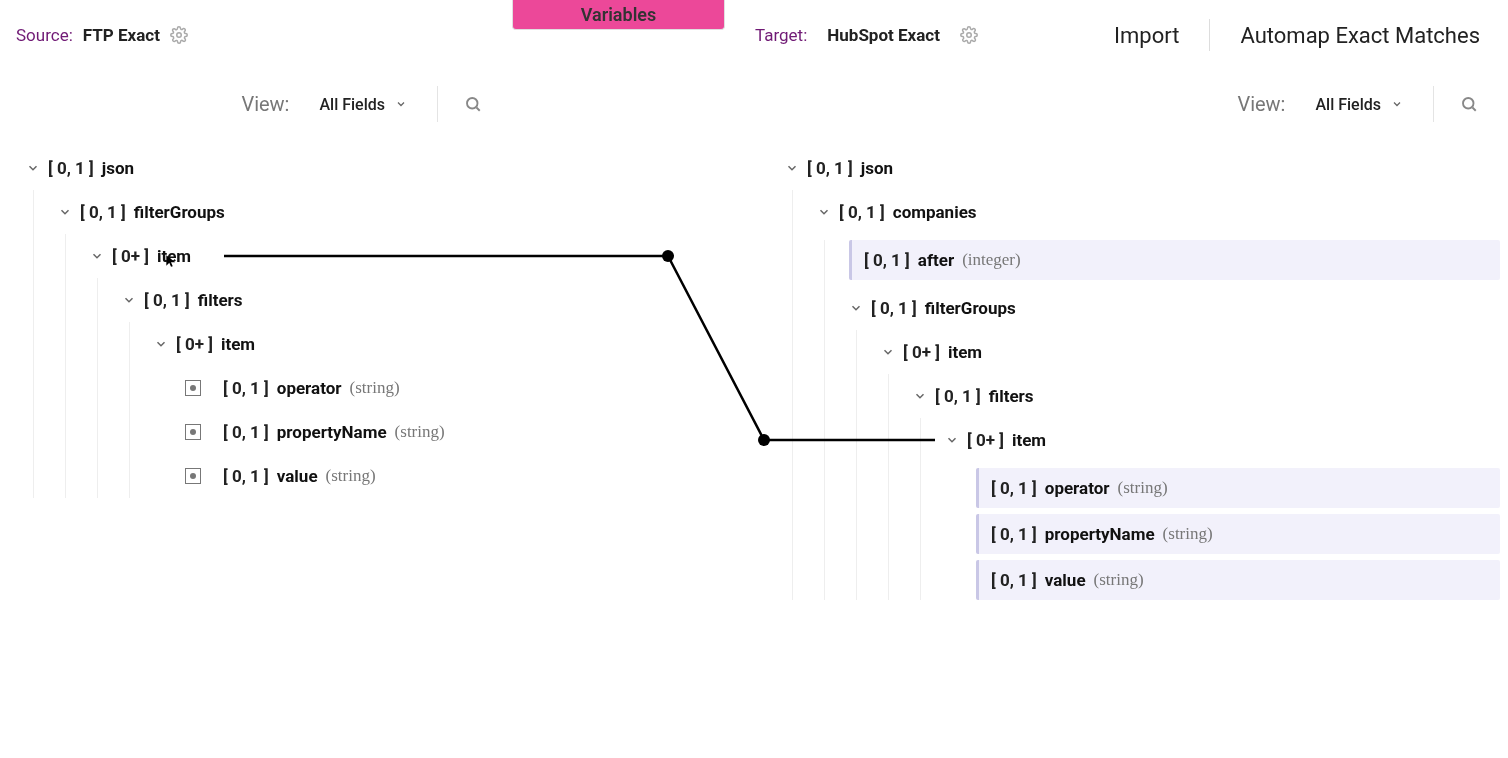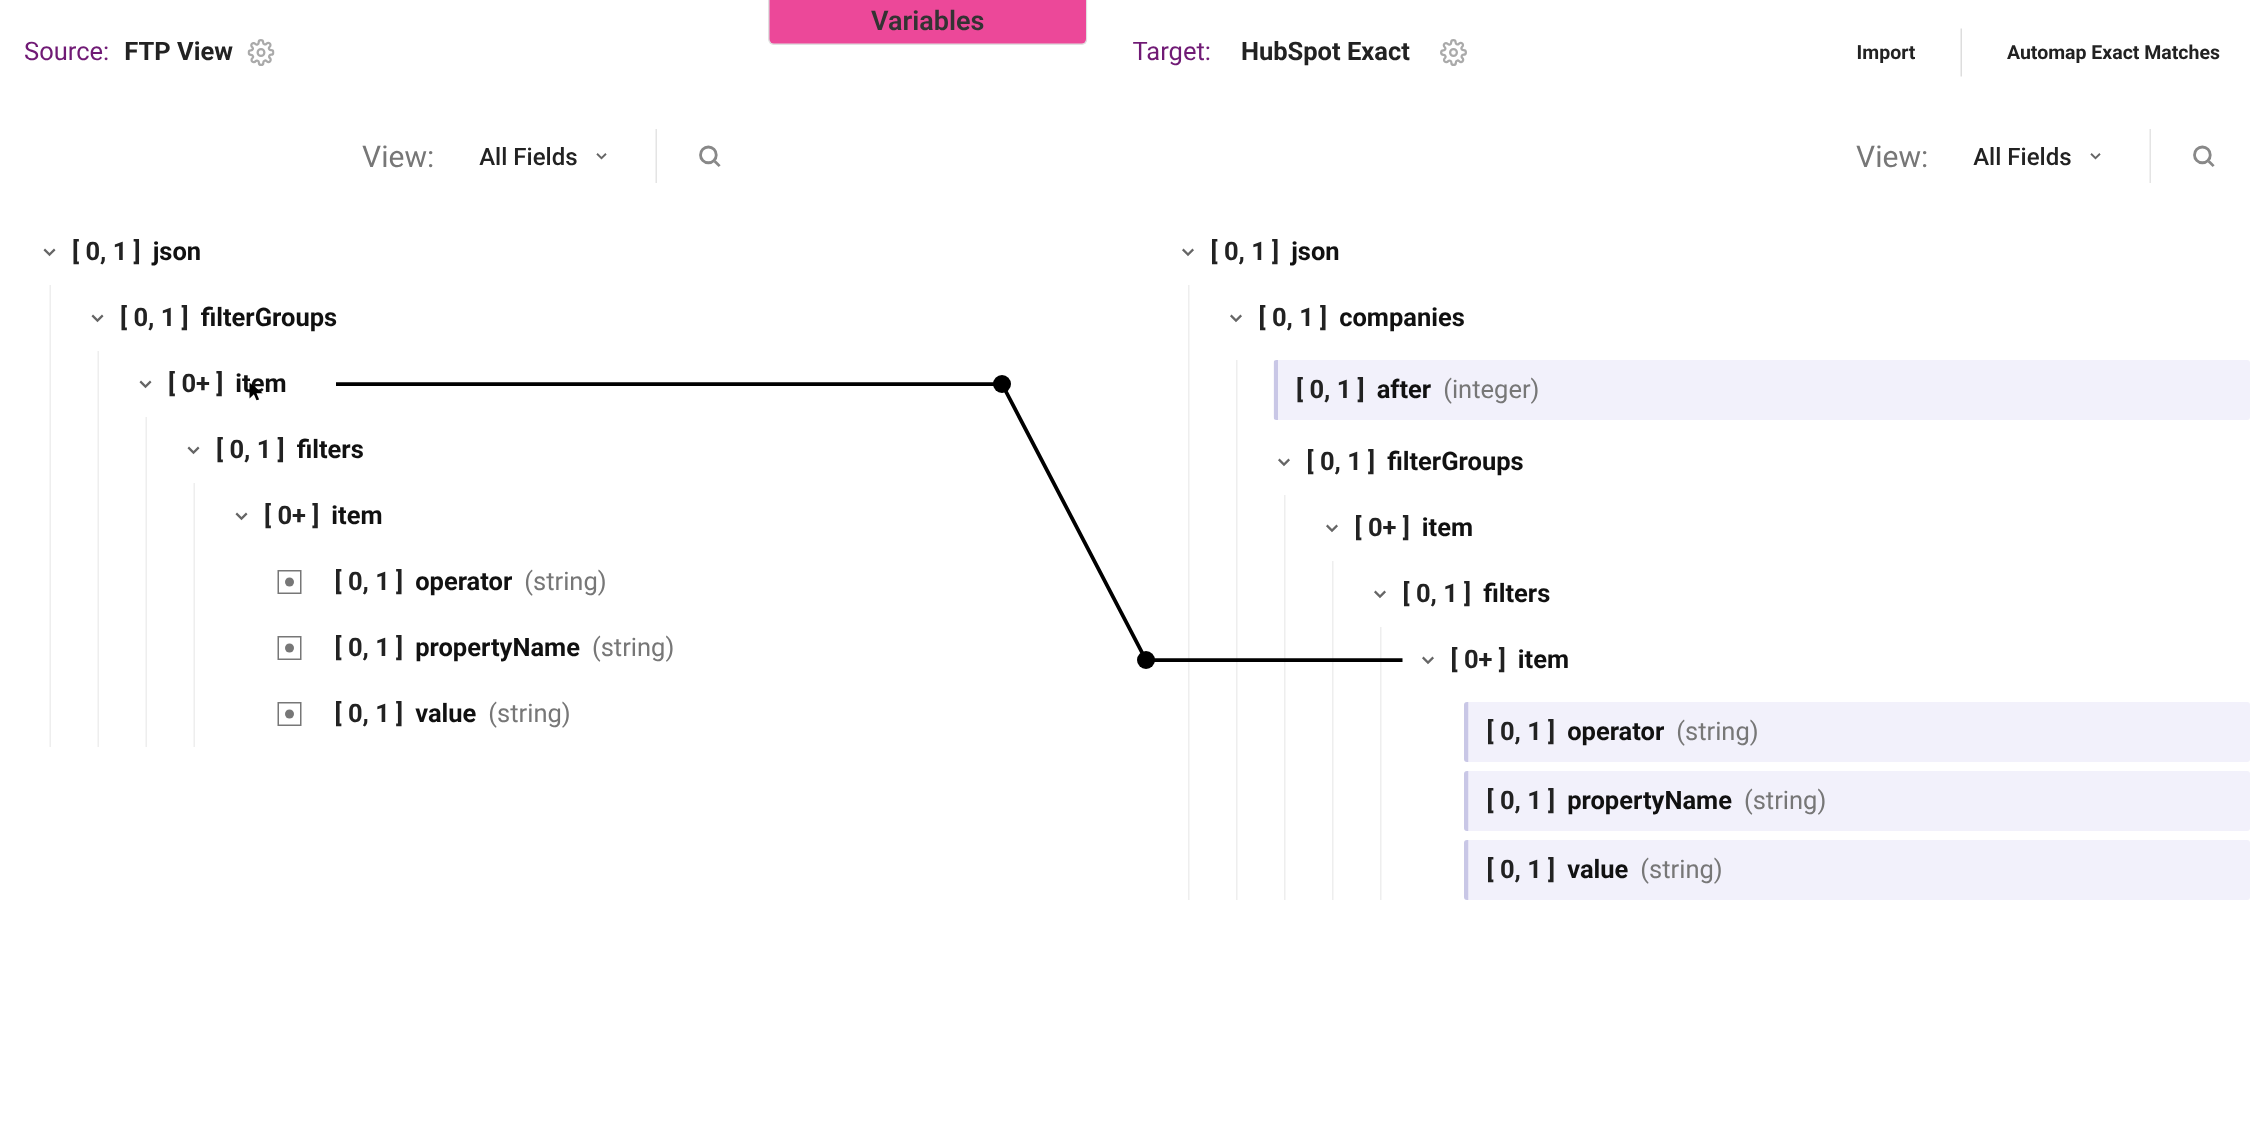--- a/index.html
+++ b/index.html
@@ -45,22 +45,22 @@
     display: flex;
     align-items: center;
     justify-content: flex-start;
     padding: 8px 16px 8px 30px;
     min-height: 54px;
     gap: 10px;
     text-align: right;
   }
   .btns { margin-left: auto; display: flex; align-items: center; }
   .btn-text {
-    font-weight: 700;
-    font-size: 13px;
+    font-weight: 400;
+    font-size: 22px;
     color: #222;
     padding: 6px 12px;
     cursor: pointer;
   }
   .vsep { width: 1px; height: 32px; background: #ddd; margin: 0 18px; }
 
   .toolbar {
     display: flex;
     align-items: center;
     justify-content: flex-end;
@@ -89,21 +89,21 @@
     min-height: 44px;
     font-size: 17px;
     gap: 8px;
     position: relative;
   }
   .caret {
     width: 14px; height: 14px; cursor: pointer; color: #666; flex-shrink: 0;
   }
   .card-prefix { color: #222; font-weight: 700; }
   .card-name { font-weight: 700; color: #111; }
-  .card-type { color: #777; font-weight: 400; }
+  .card-type { color: #777; font-weight: 400; font-family: Liberation Serif, serif; }
   .sq {
     width: 16px; height: 16px; border: 1.5px solid #777;
     display: inline-flex; align-items: center; justify-content: center;
     flex-shrink: 0;
   }
   .sq::after { content: ""; width: 6px; height: 6px; background: #777; border-radius: 50%; }
   .children { padding-left: 24px; border-left: 1px solid #eee; margin-left: 7px; }
   .children.noline { border-left: none; }
 
   .highlight {
@@ -128,21 +128,21 @@
   }
 </style>
 </head>
 <body>
 
 <div class="container">
 
   <div class="pane left">
     <div class="header-row">
       <span class="label-light">Source:</span>
-      <span class="label-bold">FTP View</span>
+      <span class="label-bold">FTP Exact</span>
       <svg class="gear" viewBox="0 0 24 24" fill="none" stroke="currentColor" stroke-width="2">
         <circle cx="12" cy="12" r="3"></circle>
           <path d="M19.4 15a1.6 1.6 0 0 0 .3 1.8l.1.1a2 2 0 1 1-2.8 2.8l-.1-.1a1.6 1.6 0 0 0-1.8-.3 1.6 1.6 0 0 0-1 1.5V21a2 2 0 0 1-4 0v-.1a1.6 1.6 0 0 0-1-1.5 1.6 1.6 0 0 0-1.8.3l-.1.1a2 2 0 1 1-2.8-2.8l.1-.1a1.6 1.6 0 0 0 .3-1.8 1.6 1.6 0 0 0-1.5-1H3a2 2 0 0 1 0-4h.1a1.6 1.6 0 0 0 1.5-1 1.6 1.6 0 0 0-.3-1.8l-.1-.1a2 2 0 1 1 2.8-2.8l.1.1a1.6 1.6 0 0 0 1.8.3h0a1.6 1.6 0 0 0 1-1.5V3a2 2 0 0 1 4 0v.1a1.6 1.6 0 0 0 1 1.5 1.6 1.6 0 0 0 1.8-.3l.1-.1a2 2 0 1 1 2.8 2.8l-.1.1a1.6 1.6 0 0 0-.3 1.8v0a1.6 1.6 0 0 0 1.5 1H21a2 2 0 0 1 0 4h-.1a1.6 1.6 0 0 0-1.5 1z"></path>
       </svg>
     </div>
 
     <div class="toolbar">
       <span class="view-label">View:</span>
       <div class="dropdown">
         <span>All Fields</span>

